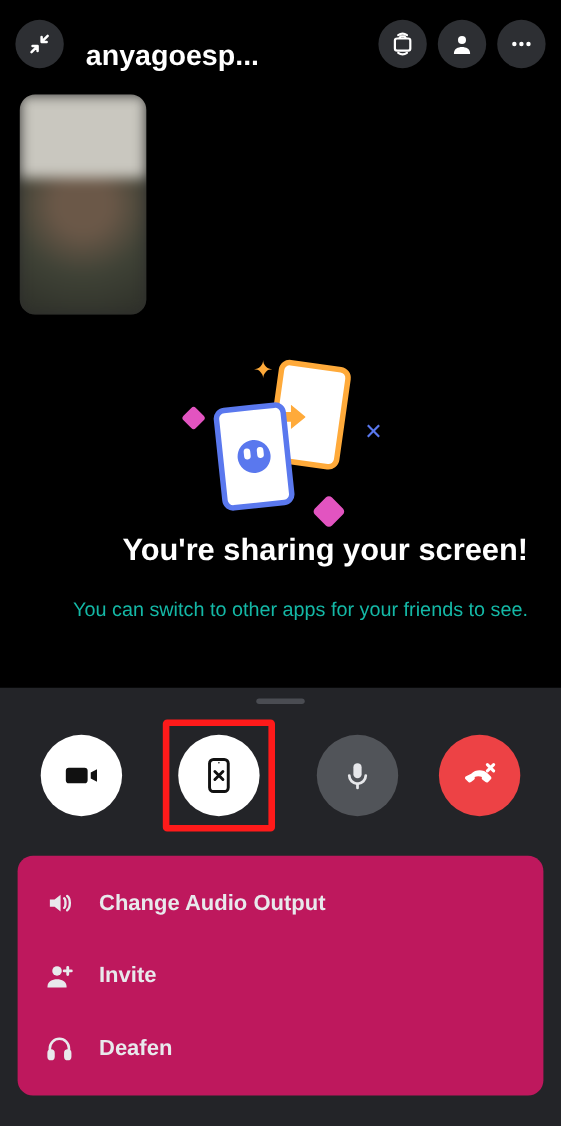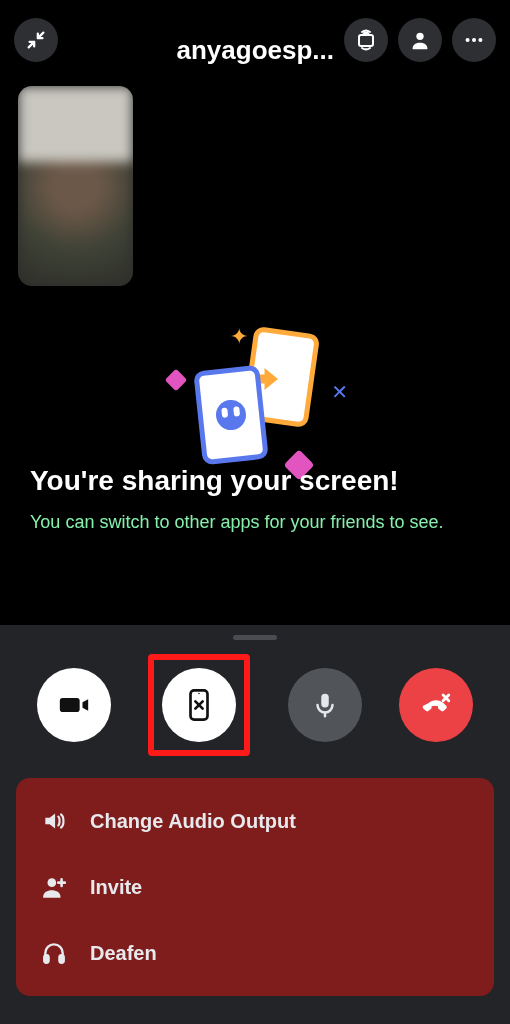--- a/index.html
+++ b/index.html
@@ -1,21 +1,21 @@
 <!DOCTYPE html>
 <html><head>
 <meta charset="utf-8">
 <style>
   * { box-sizing: border-box; margin: 0; padding: 0; }
   html, body { width: 510px; height: 1024px; overflow: hidden; font-family: -apple-system, Helvetica, Arial, sans-serif; }
   body { background: #000; color: #fff; display: flex; flex-direction: column; }
 
   .header { height: 80px; display: flex; align-items: center; padding: 0 14px; gap: 10px; }
   .hdr-btn { width: 44px; height: 44px; border-radius: 50%; background: #2d2f33; display: flex; align-items: center; justify-content: center; cursor: pointer; }
-  .title { flex: 1; font-size: 26px; font-weight: 700; text-align: right; padding-left: 10px; margin-top: 20px; }
+  .title { flex: 1; font-size: 26px; font-weight: 700; text-align: left; padding-left: 10px; margin-top: 20px; }
 
   .stage { flex: 1; position: relative; background: #000; }
   .pip { position: absolute; top: 6px; left: 18px; width: 115px; height: 200px; background: #2b2b2b; border-radius: 14px; overflow: hidden; }
   .pip-inner { width: 100%; height: 100%; background:
       linear-gradient(#c9c7bf 0 38%, transparent 38%),
       radial-gradient(circle at 50% 50%, #6b5848 22%, #3f4236 55%, #2d2f28 100%);
       filter: blur(6px); }
   .illus { position: absolute; left: 50%; top: 250px; transform: translateX(-50%); width: 170px; height: 140px; }
   .phone { position: absolute; border-radius: 10px; }
   .phone-back { width: 66px; height: 94px; background: #fff; border: 5px solid #ffaa3a; top: 0; right: 26px; transform: rotate(8deg); }
@@ -23,34 +23,34 @@
   .phone-front .face { width:30px; height:30px; background:#5a78ee; border-radius:50%; position:relative;}
   .phone-front .face::before, .phone-front .face::after { content:""; position:absolute; background:#fff; border-radius:3px;}
   .phone-front .face::before { width:6px; height:10px; left:6px; top:7px;}
   .phone-front .face::after  { width:6px; height:10px; right:6px; top:7px;}
   .arrow { position:absolute; top:38px; left:78px; width:30px; height:22px; background:#ffaa3a; clip-path: polygon(0 30%, 55% 30%, 55% 0, 100% 50%, 55% 100%, 55% 70%, 0 70%); }
   .spark-y { position:absolute; top:-6px; left:60px; color:#ffaa3a; font-size:22px; }
   .spark-p1 { position:absolute; top:42px; left:-2px; width:16px; height:16px; background:#e254c0; transform: rotate(45deg); border-radius:3px; }
   .spark-p2 { position:absolute; bottom:-6px; right:30px; width:22px; height:22px; background:#e254c0; transform: rotate(45deg); border-radius:4px; }
   .spark-b { position:absolute; top:50px; right:-4px; color:#5a78ee; font-size:20px; letter-spacing:-4px; }
 
-  .msg { position: absolute; top: 383px; left: 0; right: 0; text-align: left; padding: 0 30px; }
+  .msg { position: absolute; top: 402px; left: 0; right: 0; text-align: right; padding: 0 30px; }
   .msg h2 { font-size: 28px; font-weight: 800; line-height: 1.25; }
-  .msg p  { margin-top: 12px; font-size: 18px; color: #86efac; line-height: 1.35; }
+  .msg p  { margin-top: 25px; font-size: 18px; color: #14b8a6; line-height: 1.35; }
 
   .controls-wrap { background: #232428; padding-top: 10px; }
   .drag-handle { width: 44px; height: 5px; background: #4a4c52; border-radius: 3px; margin: 0 auto 8px; }
   .controls { display: flex; justify-content: space-around; align-items: center; padding: 6px 18px 22px; }
   .ctl { width: 74px; height: 74px; border-radius: 50%; display:flex; align-items:center; justify-content:center; cursor:pointer; }
   .ctl.white { background:#fff; color:#111; }
   .ctl.gray  { background: rgba(120,124,130,0.55); color:#e6e7ea; }
   .ctl.red   { background:#ed4245; color:#fff; }
   .highlight { padding: 8px; border: 6px solid #ff1a1a; border-radius: 4px; }
 
-  .menu { margin: 0 16px 28px; background: #7f1d1d; border-radius: 14px; padding: 10px 6px; }
+  .menu { margin: 0 16px 28px; background: #be185d; border-radius: 14px; padding: 10px 6px; }
   .menu-item { display:flex; align-items:center; gap: 20px; padding: 20px 16px; cursor:pointer; }
   .menu-item span.label { font-size: 20px; font-weight: 600; color:#e8e9ec; }
   .mi-icon { width: 32px; display:flex; justify-content:center; }
 
   svg { display:block; }
 </style>
 </head>
 <body>
 
 <div class="header">

